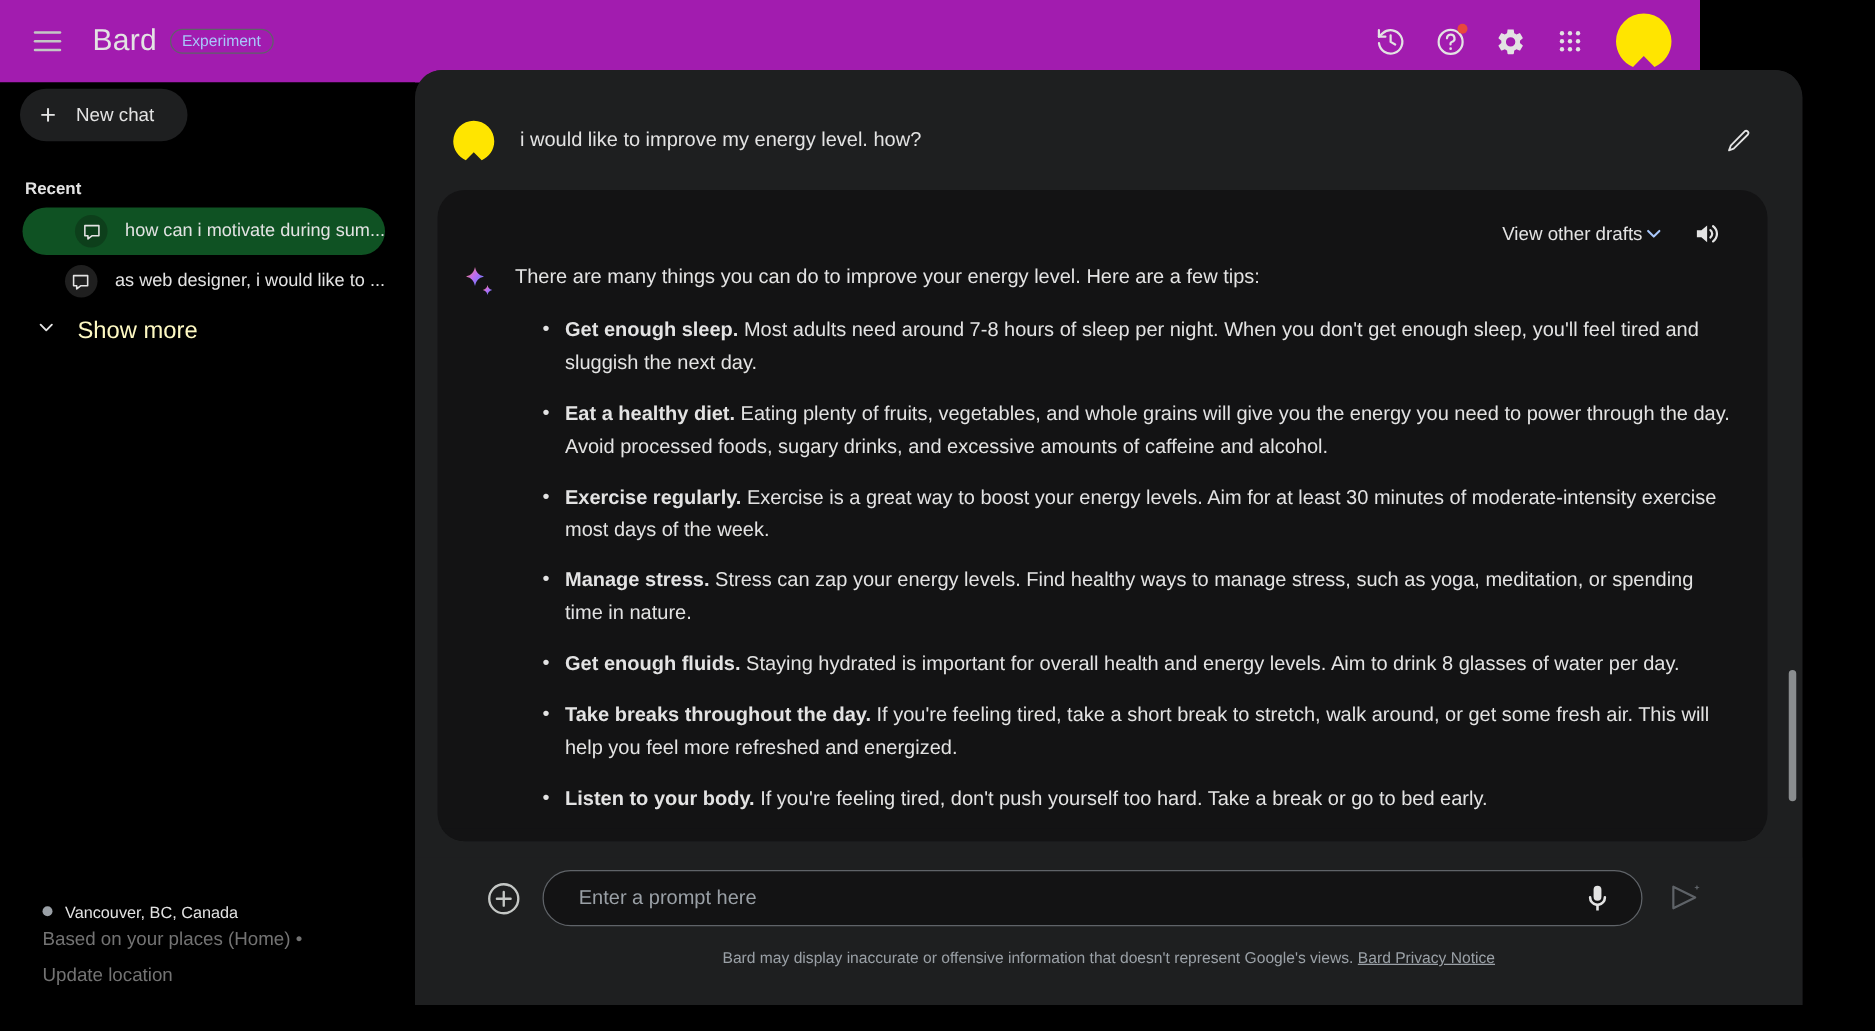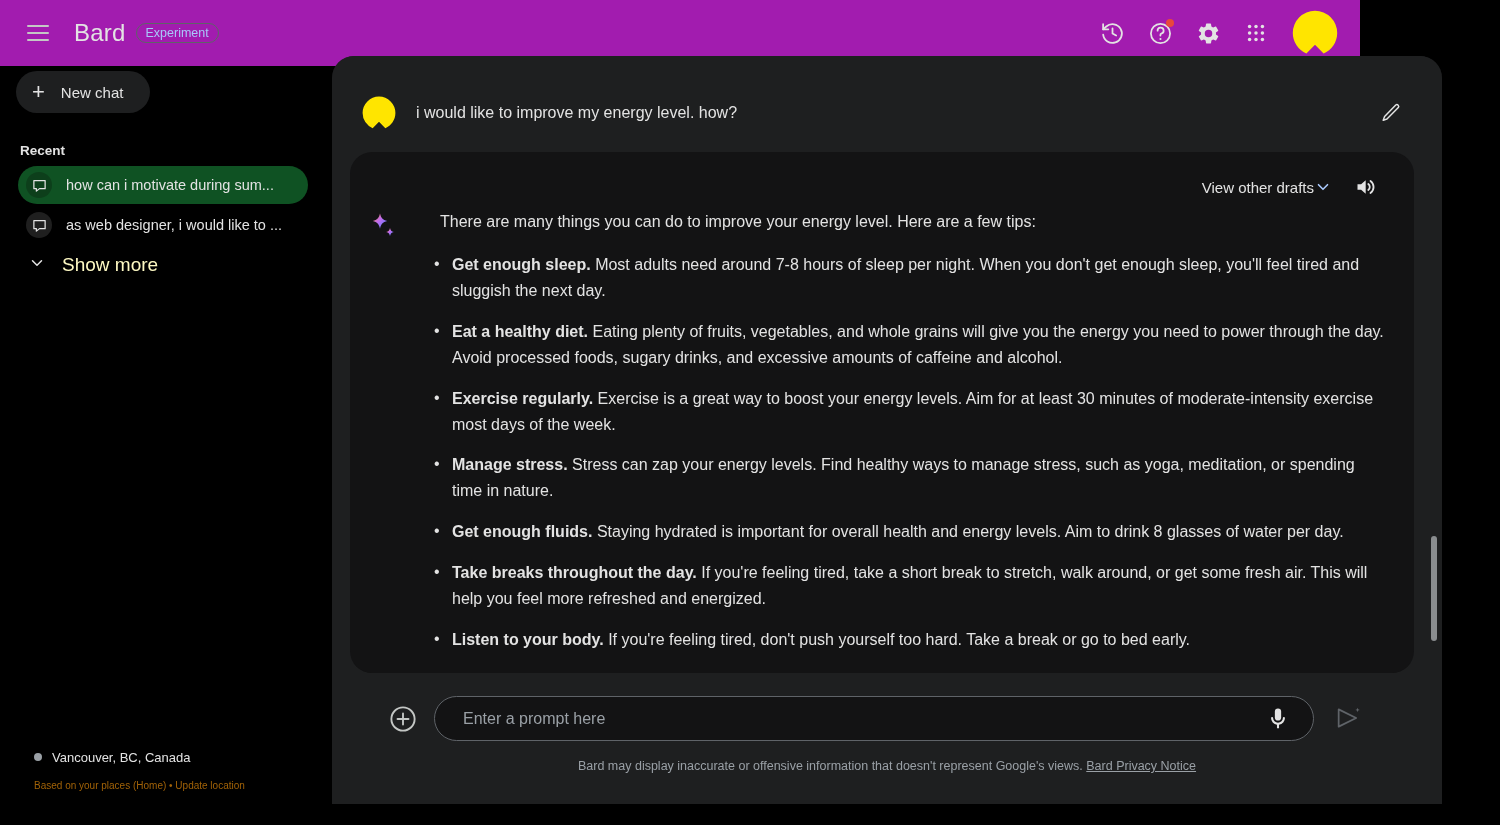--- a/index.html
+++ b/index.html
@@ -61,21 +61,21 @@
     font-size: 15px; cursor: pointer; padding-left: 16px;
   }
   .newchat .plus { font-size: 22px; line-height: 1; color: #e3e3e3; font-weight: 300; }
   .recent-label {
     margin: 30px 0 8px 20px; font-size: 13.5px; color: #e3e3e3; font-weight: bold;
   }
   .chat-list { display: flex; flex-direction: column; gap: 2px; }
   .chat-item {
     display: flex; align-items: center; gap: 14px;
     height: 38px; margin: 0 24px 0 18px; padding-left: 8px;
-    border-radius: 19px; cursor: pointer;
+    border-radius: 19px; cursor: pointer; justify-content: flex-end;
   }
   .chat-item.active { background: #0f5223; }
   .chat-badge {
     width: 26px; height: 26px; border-radius: 50%; background: #1f1f1f;
     display: flex; align-items: center; justify-content: center; flex: none;
   }
   .chat-item.active .chat-badge { background: #0d3f1b; }
   .chat-title {
     font-size: 14.5px; color: #e3e3e3; white-space: nowrap;
     overflow: hidden; text-overflow: ellipsis;
@@ -86,21 +86,21 @@
     border-radius: 19px; cursor: pointer; color: #fef9c3; font-size: 19px;
   }
 
   .location {
     position: absolute; left: 34px; bottom: 30px; width: 270px;
   }
   .loc-row { display: flex; align-items: center; gap: 10px; }
   .loc-dot { width: 8px; height: 8px; border-radius: 50%; background: #9aa0a6; flex: none; }
   .loc-name { font-size: 13px; color: #e3e3e3; }
   .loc-sub {
-    margin-top: 11px; font-size: 10px; color: #a16207; line-height: 1.95;
+    font-size: 15px; color: #737373; line-height: 1.95;
     cursor: pointer; max-width: 232px;
   }
 
   
   .chat-panel {
     position: absolute; left: 332px; top: 56px;
     width: 1110px; height: 748px;
     background: #1e1f20; border-radius: 22px 22px 0 0;
     overflow: hidden;
   }
@@ -130,21 +130,21 @@
   .drafts-btn {
     display: flex; align-items: flex-end; cursor: pointer;
     font-size: 15px; color: #e3e3e3;
   }
   .chev { color: #a8c7fa; display: flex; }
   .speaker { cursor: pointer; color: #e3e3e3; display: flex; }
 
   .answer-row { display: flex; gap: 14px; padding-top: 6px; }
   .bard-mark { flex: none; width: 30px; height: 30px; margin-top: 2px; }
   .answer-body { flex: 1; }
-  .answer-intro { font-size: 16px; color: #e3e3e3; line-height: 1.5; margin-left: 28px; }
+  .answer-intro { font-size: 16px; color: #e3e3e3; line-height: 1.5; }
   .bullets { margin: 18px 0 0 20px; list-style: none; }
   .bullets li {
     position: relative; font-size: 16px; color: #e3e3e3;
     line-height: 1.62; margin-bottom: 15px; padding-left: 20px;
   }
   .bullets li::before {
     content: "•"; position: absolute; left: 2px; top: -1px;
     color: #e3e3e3; font-size: 16px;
   }
   .bullets b { font-weight: bold; }

